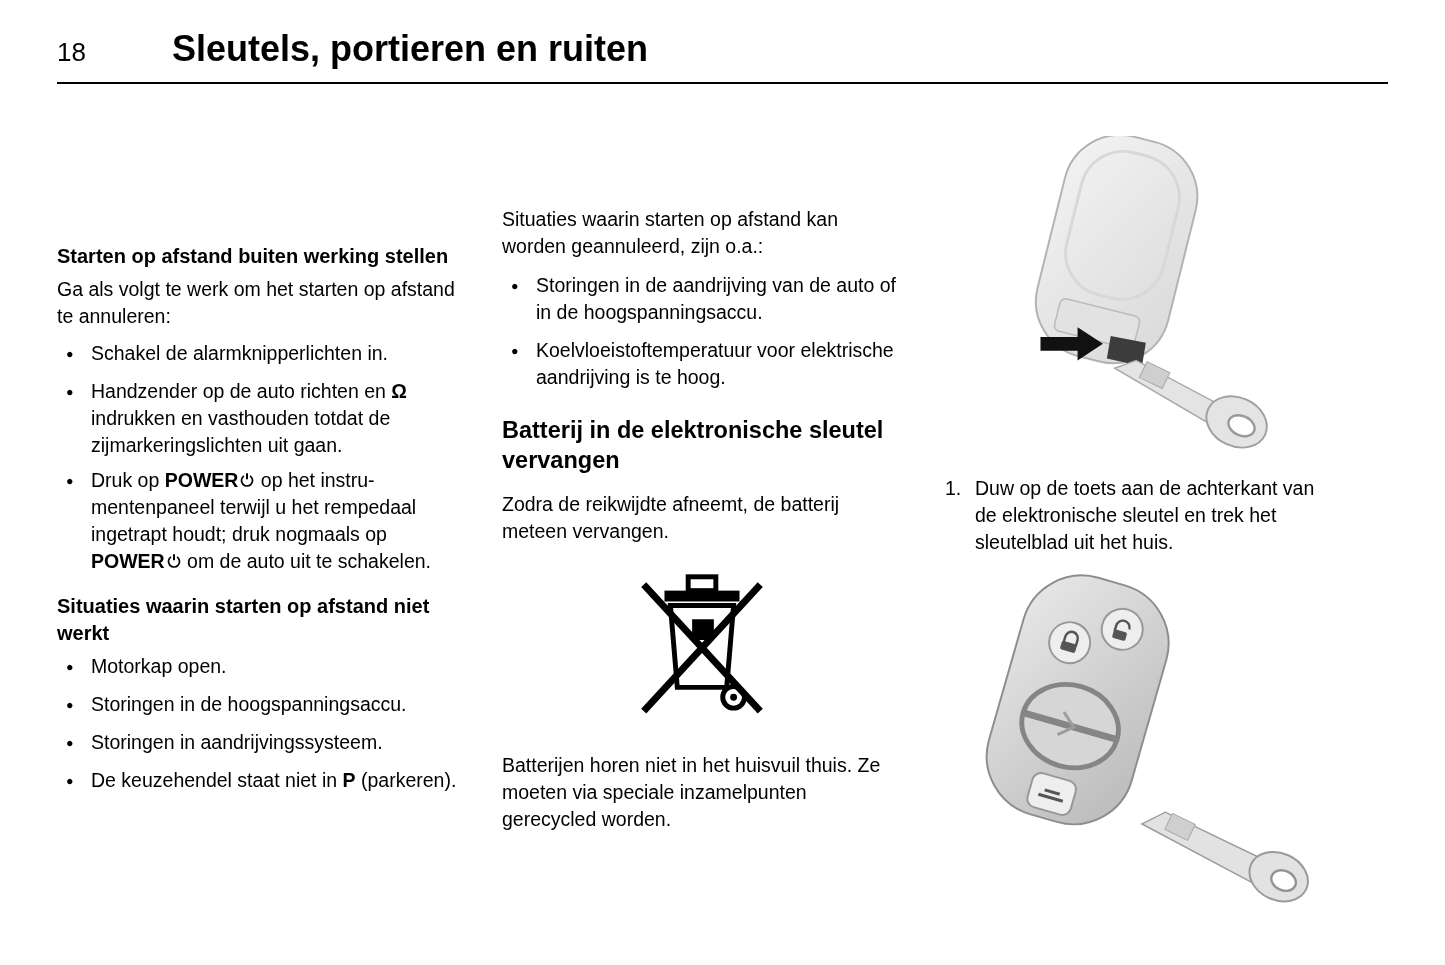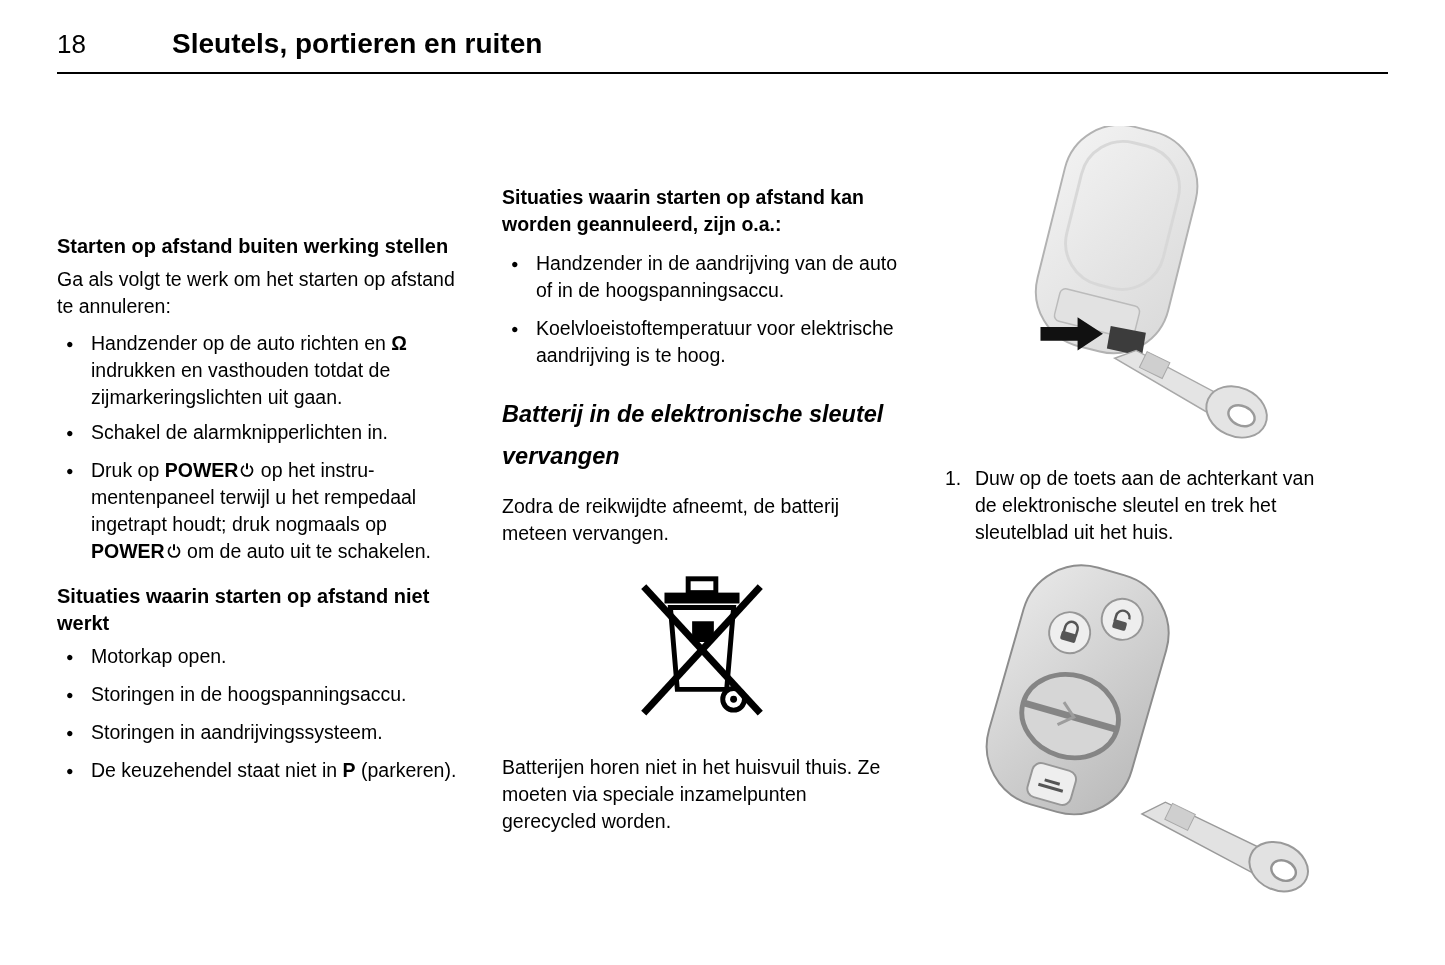--- a/index.html
+++ b/index.html
@@ -8,32 +8,32 @@
     width:1445px; height:965px;
     font-family:"Liberation Sans", sans-serif;
     color:#000;
     overflow:hidden;
   }
   .page { width:1445px; height:758px; padding:28px 57px 0 57px; position:relative; }
 
   
   .header { display:flex; align-items:baseline; padding-bottom:12px; border-bottom:2px solid #000; }
   .page-num { font-size:26px; width:115px; flex:none; }
-  .chapter-title { font-size:28px; font-weight:bold; }
+  .chapter-title { font-size:36px; font-weight:bold; }
 
   
   .columns { display:flex; margin-top:20px; min-height:838px;align-items:center; }
   .col { font-size:19.5px; line-height:27px; }
   .col-1 { width:402px; flex:none; }
   .col-2 { width:400px; flex:none; }
   .col-3 { width:392px; flex:none; }
   .vdiv { width:1px; background:#000; flex:none; margin:2px 21px 12px 21px; }
 
   .sub-heading { font-weight:bold; font-size:20px; line-height:27px; margin:2px 0 6px 0; }
-  .section-heading { font-weight:bold; font-size:23.5px; line-height:42px; margin:24px 0 16px 0;font-style:italic; }
+  .section-heading { font-weight:bold; font-size:23.5px; line-height:30px; margin:24px 0 16px 0; }
   .para { margin-bottom:10px; }
 
   .bullet { display:flex; margin-bottom:8px; }
   .bullet .dot { width:34px; flex:none; padding-left:9px; line-height:27px; }
   .bullet .dot::before { content:"●"; font-size:12.5px; position:relative; top:-2px; }
   .bullet .txt { flex:1; }
 
   .b { font-weight:bold; }
 
   .power-icon { vertical-align:-1px; margin-left:1px; }
@@ -59,26 +59,26 @@
   </div>
 
   <div class="columns">
 
     <div class="col col-1">
       <div class="sub-heading">Starten op afstand buiten werking stellen</div>
       <div class="para">Ga als volgt te werk om het starten op afstand te annuleren:</div>
 
       <div class="bullet">
         <span class="dot"></span>
+        <span class="txt">Schakel de alarmknipperlichten in.</span>
+      </div>
+
+      <div class="bullet">
+        <span class="dot"></span>
         <span class="txt"><span>Handzender op de auto richten en </span><span class="b">Ω</span><span> indrukken en vasthouden totdat de zijmarkeringslichten uit gaan.</span></span>
-      </div>
-
-      <div class="bullet">
-        <span class="dot"></span>
-        <span class="txt">Schakel de alarmknipperlichten in.</span>
       </div>
 
       <div class="bullet">
         <span class="dot"></span>
         <span class="txt"><span>Druk op </span><span class="b">POWER</span><svg class="power-icon" viewBox="0 0 24 24" width="16" height="16">
               <path d="M12 2 L12 11" stroke="#000" stroke-width="3" fill="none"></path>
               <path d="M7.4 5.8 A 8.3 8.3 0 1 0 16.6 5.8" stroke="#000" stroke-width="2.6" fill="none"></path>
             </svg><span> op het instru­mentenpaneel terwijl u het rempedaal ingetrapt houdt; druk nogmaals op </span><span class="b">POWER</span><svg class="power-icon" viewBox="0 0 24 24" width="16" height="16">
               <path d="M12 2 L12 11" stroke="#000" stroke-width="3" fill="none"></path>
               <path d="M7.4 5.8 A 8.3 8.3 0 1 0 16.6 5.8" stroke="#000" stroke-width="2.6" fill="none"></path>
@@ -101,25 +101,25 @@
       </div>
       <div class="bullet">
         <span class="dot"></span>
         <span class="txt"><span>De keuzehendel staat niet in </span><span class="b">P</span><span> (parkeren).</span></span>
       </div>
     </div>
 
     <div class="vdiv"></div>
 
     <div class="col col-2">
-      <div class="para" style="margin-bottom:12px; margin-top:2px;font-weight:bold;">Situaties waarin starten op afstand kan worden geannuleerd, zijn o.a.:</div>
+      <div class="para" style="margin-bottom:12px; margin-top:2px;">Situaties waarin starten op afstand kan worden geannuleerd, zijn o.a.:</div>
 
       <div class="bullet" style="margin-bottom:11px;">
         <span class="dot"></span>
-        <span class="txt">Handzender in de aandrijving van de auto of in de hoogspannings­accu.</span>
+        <span class="txt">Storingen in de aandrijving van de auto of in de hoogspannings­accu.</span>
       </div>
       <div class="bullet" style="margin-bottom:11px;">
         <span class="dot"></span>
         <span class="txt">Koelvloeistoftemperatuur voor elektrische aandrijving is te hoog.</span>
       </div>
 
       <div class="section-heading">Batterij in de elektronische sleutel vervangen</div>
 
       <div class="para">Zodra de reikwijdte afneemt, de batterij meteen vervangen.</div>
 

